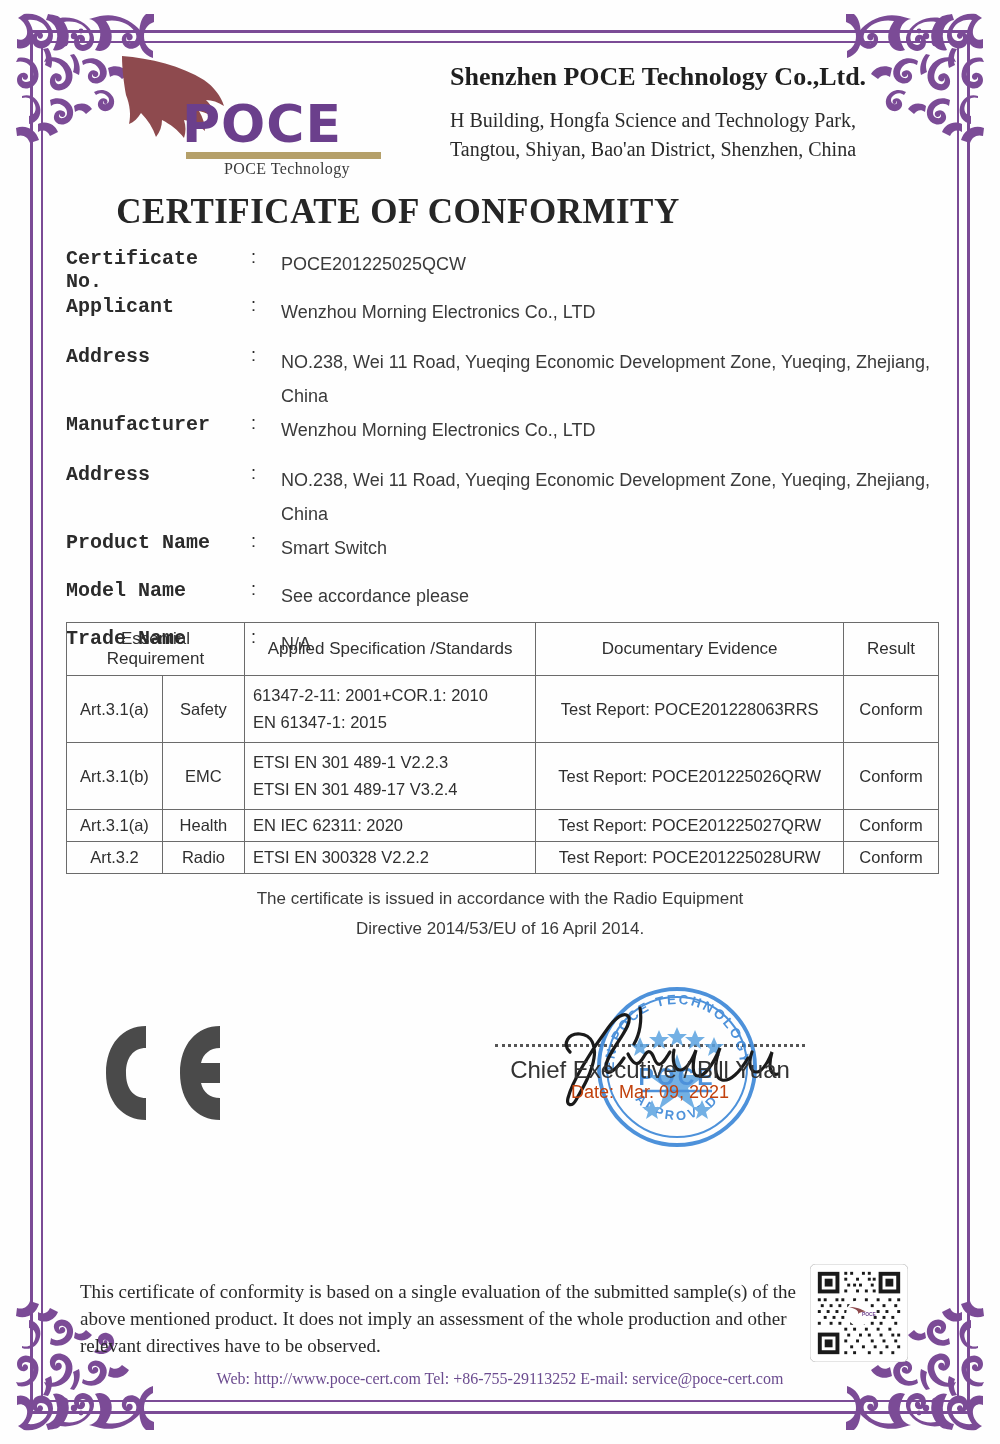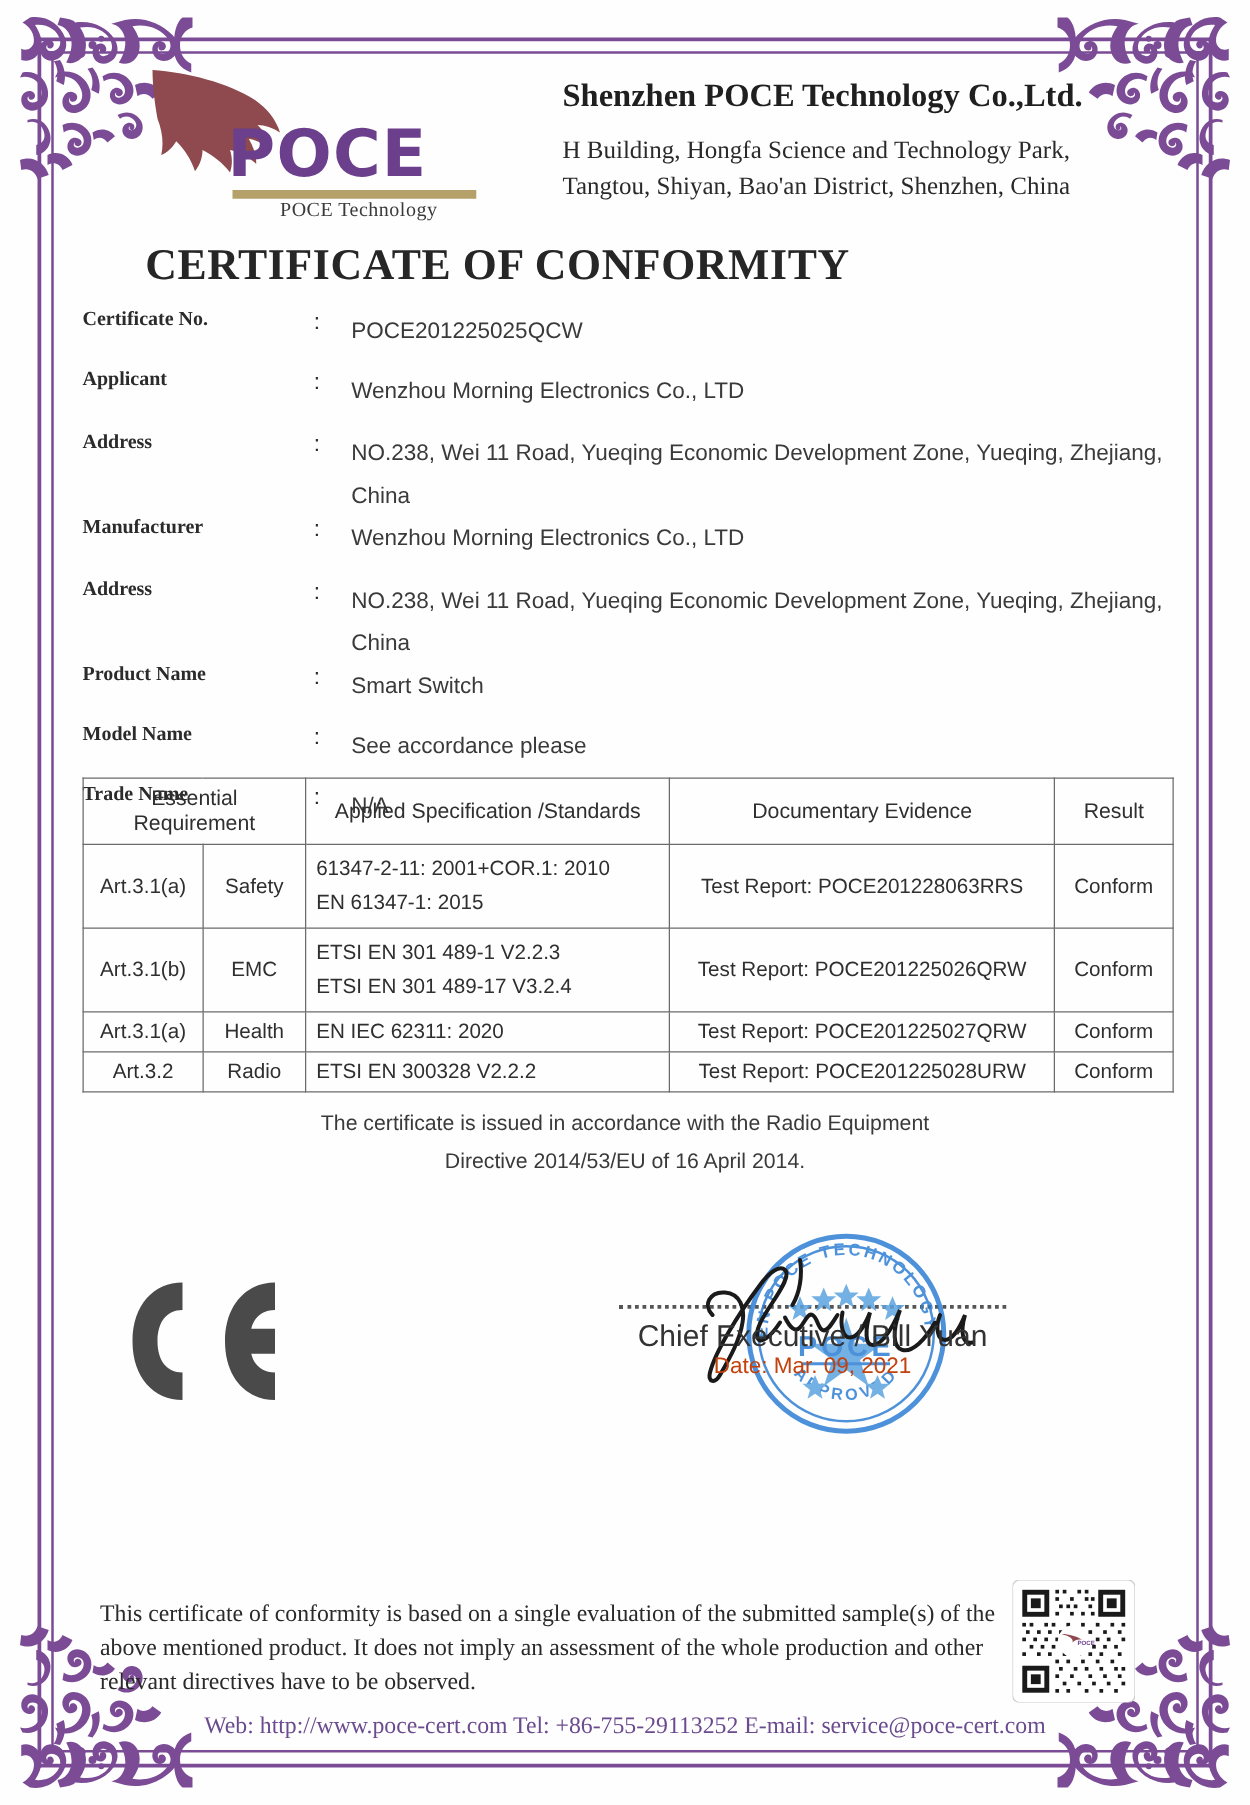--- a/index.html
+++ b/index.html
@@ -72,22 +72,22 @@
     font-family: "Liberation Serif", serif;
     font-weight: 700; font-size: 35px; letter-spacing: .5px;
     color: #262626;
   }
 
   
   .info { position: absolute; left: 66px; top: 247px; width: 880px; }
   .info-row { position: relative; min-height: 26px; margin-bottom: 24px; }
   .info-label {
     position: absolute; left: 0; top: 0; width: 180px;
-    font-weight: 700; font-size: 16px; color: #2b2b2b;
-    font-family: Liberation Serif, serif;
+    font-weight: 700; font-size: 20px; color: #2b2b2b;
+    font-family: Liberation Mono, monospace;
   }
   .info-colon { position: absolute; left: 185px; top: 0; font-size: 18px; color: #2b2b2b; }
   .info-value {
     position: absolute; left: 215px; top: 0; width: 660px;
     font-size: 18px; line-height: 34px; color: #3a3a3a;
   }
   .info-row.tall { min-height: 60px; }
   .info-row.r1 { margin-bottom: 22px; }
 
   
@@ -144,21 +144,21 @@
   .disclaimer {
     position: absolute; left: 80px; top: 1278px; width: 720px;
     font-family: "Liberation Serif", serif;
     font-size: 19px; line-height: 27px; color: #2a2a2a;
   }
   .qr { position: absolute; left: 810px; top: 1264px; width: 98px; height: 98px; }
   .footer {
     position: absolute; left: 0; top: 1370px; width: 1000px;
     text-align: center;
     font-family: "Liberation Serif", serif;
-    font-size: 19px; color: #6b4b8f;
+    font-size: 16px; color: #6b4b8f;
   }
 </style>
 </head>
 <body>
 
 <div id="page">
 
   <div class="border-line bl-outer-top"></div>
   <div class="border-line bl-inner-top"></div>
   <div class="border-line bl-outer-bottom"></div>

